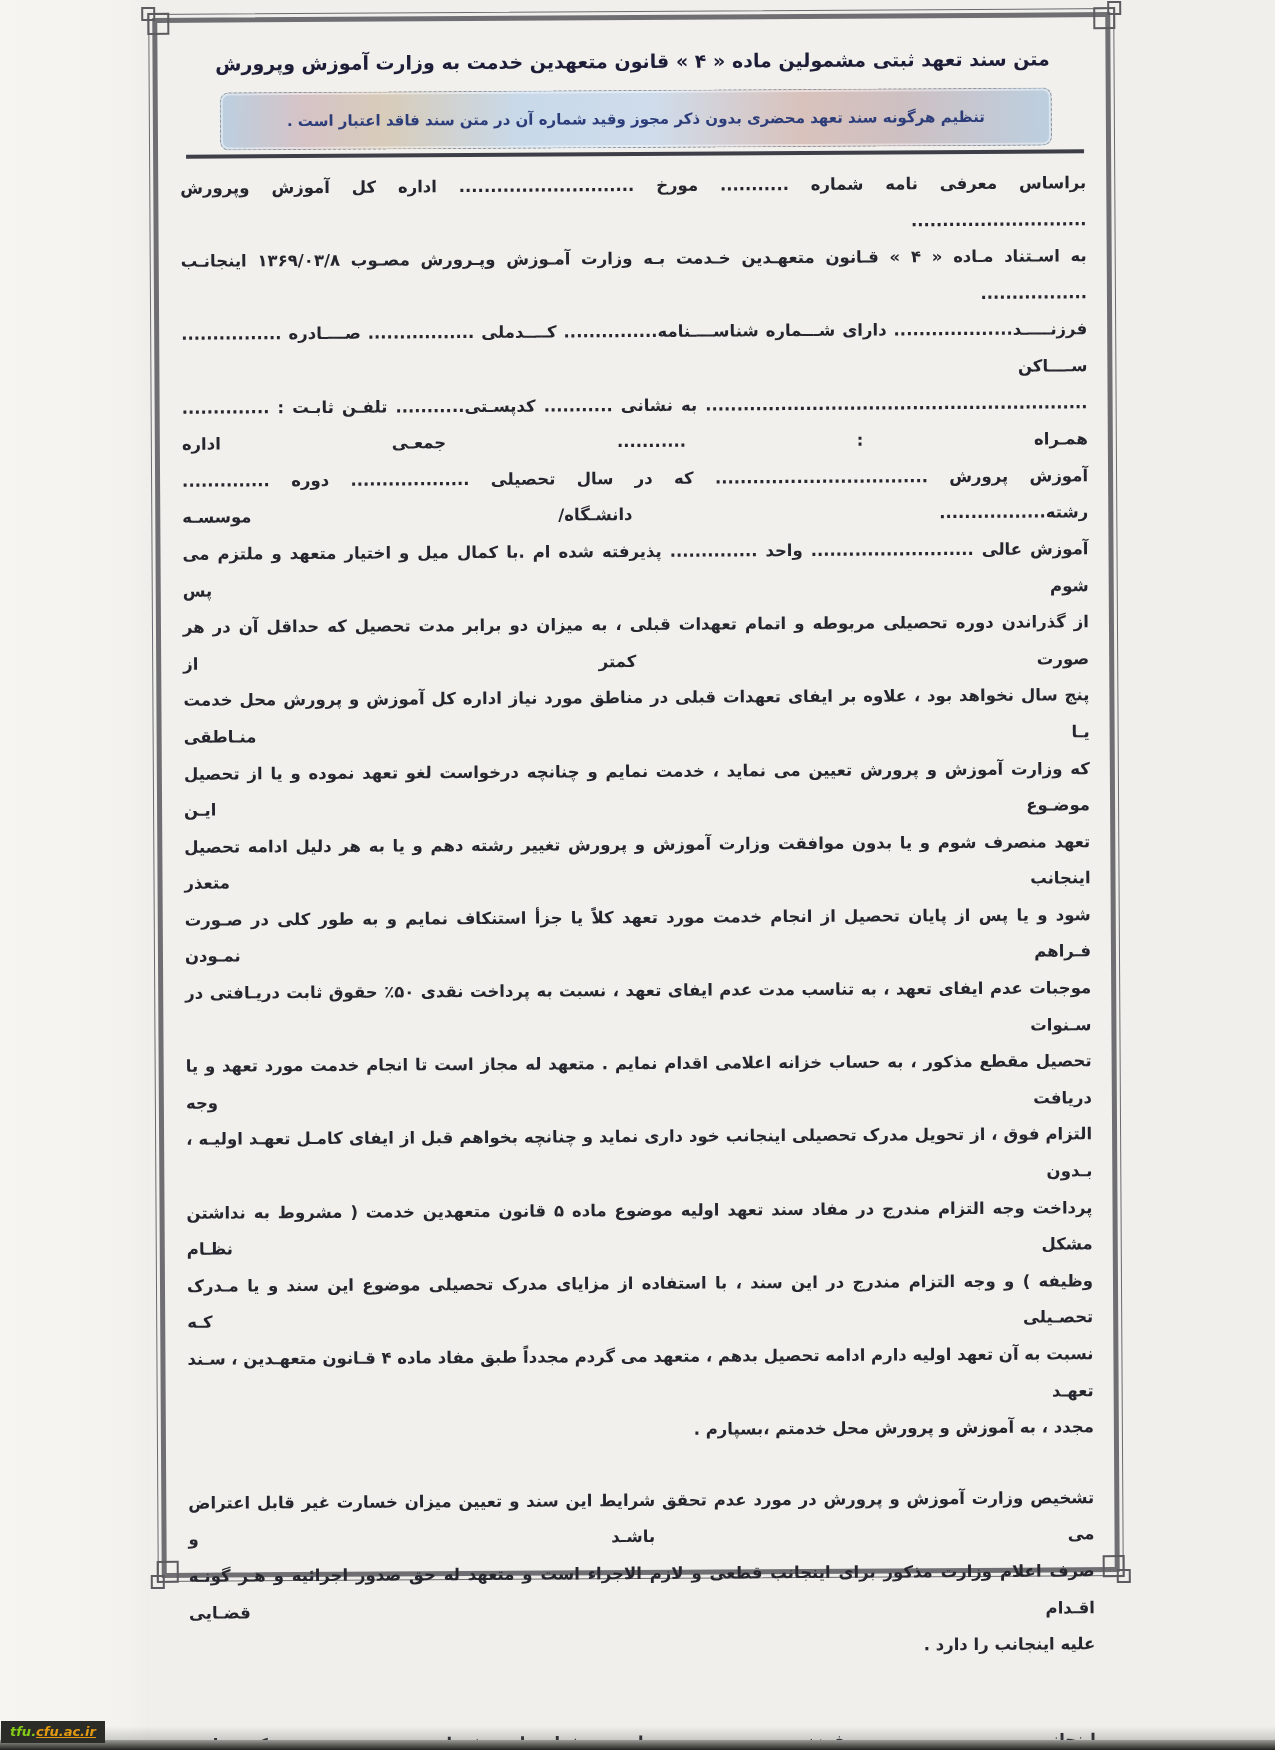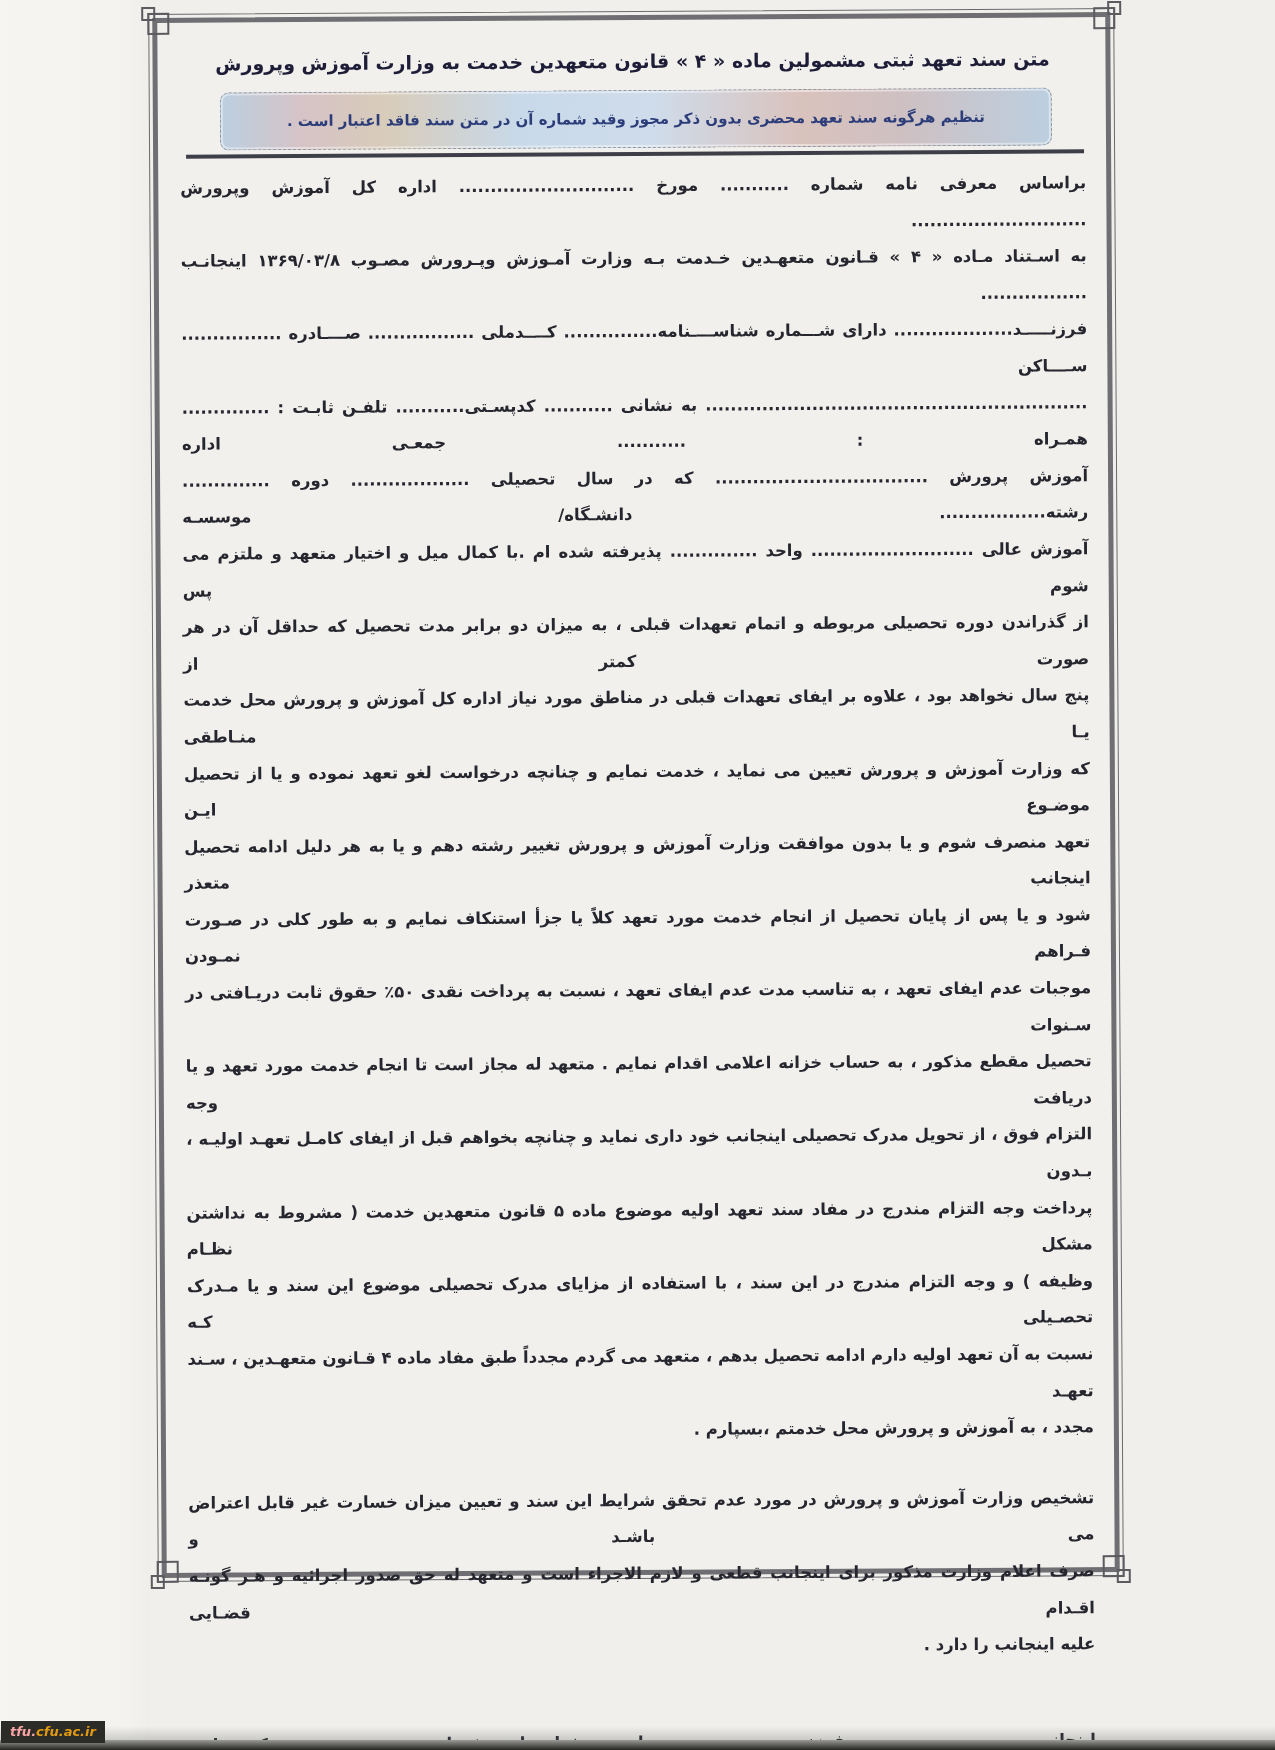--- a/index.html
+++ b/index.html
@@ -60,22 +60,22 @@
   .guarantor{margin-top:48px;font-size:16.5px;font-weight:bold;}
   .guarantor .line{text-align:justify;text-align-last:justify;line-height:58px;}
   .guarantor .line:last-child{text-align-last:right;}
 
   
   .watermark{
     position:absolute;left:1px;bottom:7px;background:#2b2b28;
     padding:3px 9px 4px 9px;font-size:13px;font-weight:bold;font-style:italic;
     font-family:"DejaVu Sans",sans-serif;
   }
-  .wm-prefix{color:#fca5a5;}
-  .wm-domain{color:#e29а10;color:#e29a10;}
+  .wm-prefix{color:#84cc16;}
+  .wm-domain{color:#e29а10;color:#e29a10;text-decoration:underline;}
 </style>
 </head>
 <body>
 
 <div class="left-strip"></div>
 
 <div class="frame">
   <div class="outer-frame"></div>
   <div class="corner tl"></div>
   <div class="corner tr"></div>

